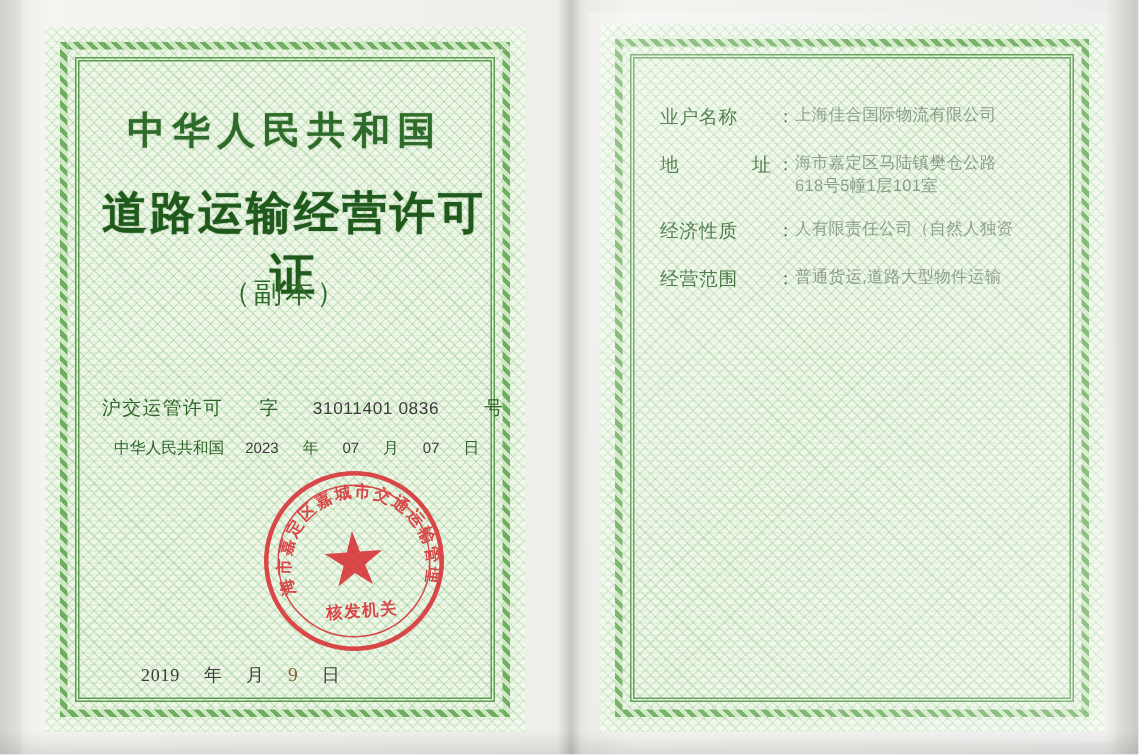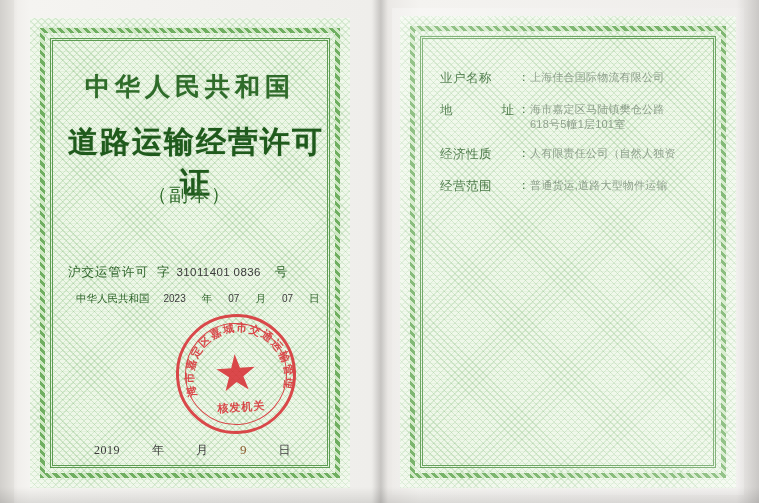--- a/index.html
+++ b/index.html
@@ -116,20 +116,21 @@
 
   
   .num-row {
     position: absolute;
     left: 14px; top: 222px; width: 248px;
     display: flex; align-items: baseline;
     font-family: "Liberation Serif", serif;
     font-size: 12.5px;
     color: #2d6329;
     white-space: nowrap;
+    gap: 16px;
   }
   .num-row .lbl { letter-spacing: 1px; }
   .num-row .val {
     font-family: Liberation Sans, sans-serif;
     font-size: 11.5px;
     color: #3b3b3b;
     margin: 0 4px 0 6px;
     letter-spacing: 0.4px;
   }
   .num-row .tail { margin-left: 10px; letter-spacing: 1px; }
@@ -195,21 +196,21 @@
     font-family: "Liberation Serif", serif;
     font-size: 11px;
     font-weight: bold;
     color: #d8232a;
     letter-spacing: 1px;
   }
 
   .issue-date {
     position: absolute;
     left: 40px; top: 400px; width: 220px;
-    display: flex; align-items: baseline; gap: 32px;
+    display: flex; align-items: baseline; gap: 16px;
     font-family: "Liberation Serif", serif;
     font-size: 12px;
     color: #3e3e3e;
   }
   .issue-date .yy { color: #3a3a3a; letter-spacing: 0.5px; }
   .issue-date .handwrite {
     color: #8b5a2b;
     font-family: "Liberation Serif", serif;
     font-size: 13px;
   }

